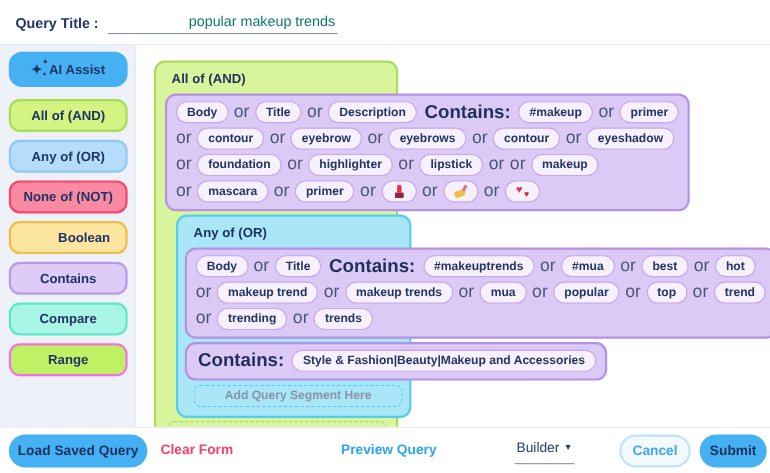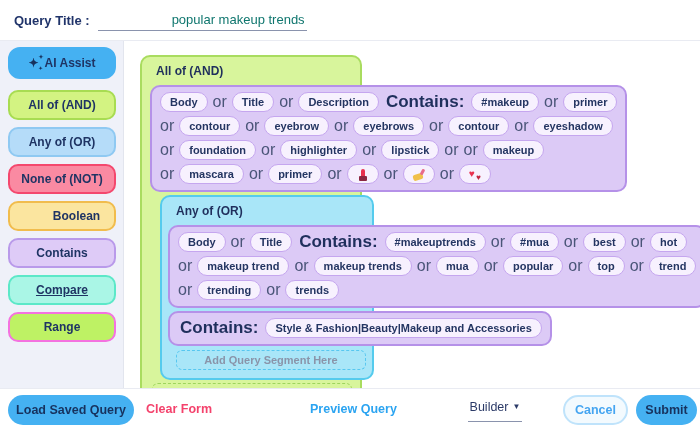--- a/index.html
+++ b/index.html
@@ -112,21 +112,21 @@
     <div class="sb-btn ai-btn">
       <span class="sparkles-icon">✦</span>
       <span>AI Assist</span>
     </div>
     <div id="sidebar-list">
         <div class="sb-btn" style="background: rgb(211, 243, 130); border-color: rgb(168, 220, 82);">All of (AND)</div>
         <div class="sb-btn" style="background: rgb(181, 220, 249); border-color: rgb(143, 201, 242);">Any of (OR)</div>
         <div class="sb-btn" style="background: rgb(250, 138, 162); border-color: rgb(244, 72, 110);">None of (NOT)</div>
         <div class="sb-btn" style="background: rgb(251, 229, 159); border-color: rgb(241, 188, 77); padding-left: 29px;">Boolean</div>
         <div class="sb-btn" style="background: rgb(222, 203, 247); border-color: rgb(185, 154, 234);">Contains</div>
-        <div class="sb-btn" style="background: rgb(170, 246, 230); border-color: rgb(92, 232, 200); text-decoration: underline;">Compare</div>
+        <div class="sb-btn" style="background: rgb(170, 246, 230); border-color: rgb(92, 232, 200);">Compare</div>
         <div class="sb-btn" style="background: #bef264; border-color: rgb(244, 114, 224);">Range</div>
       </div>
   </div>
 
   <div class="canvas">
     <div class="group group-and">
       <div class="group-title">All of (AND)</div>
 
       <div class="qblock">
           <div class="qrow">

